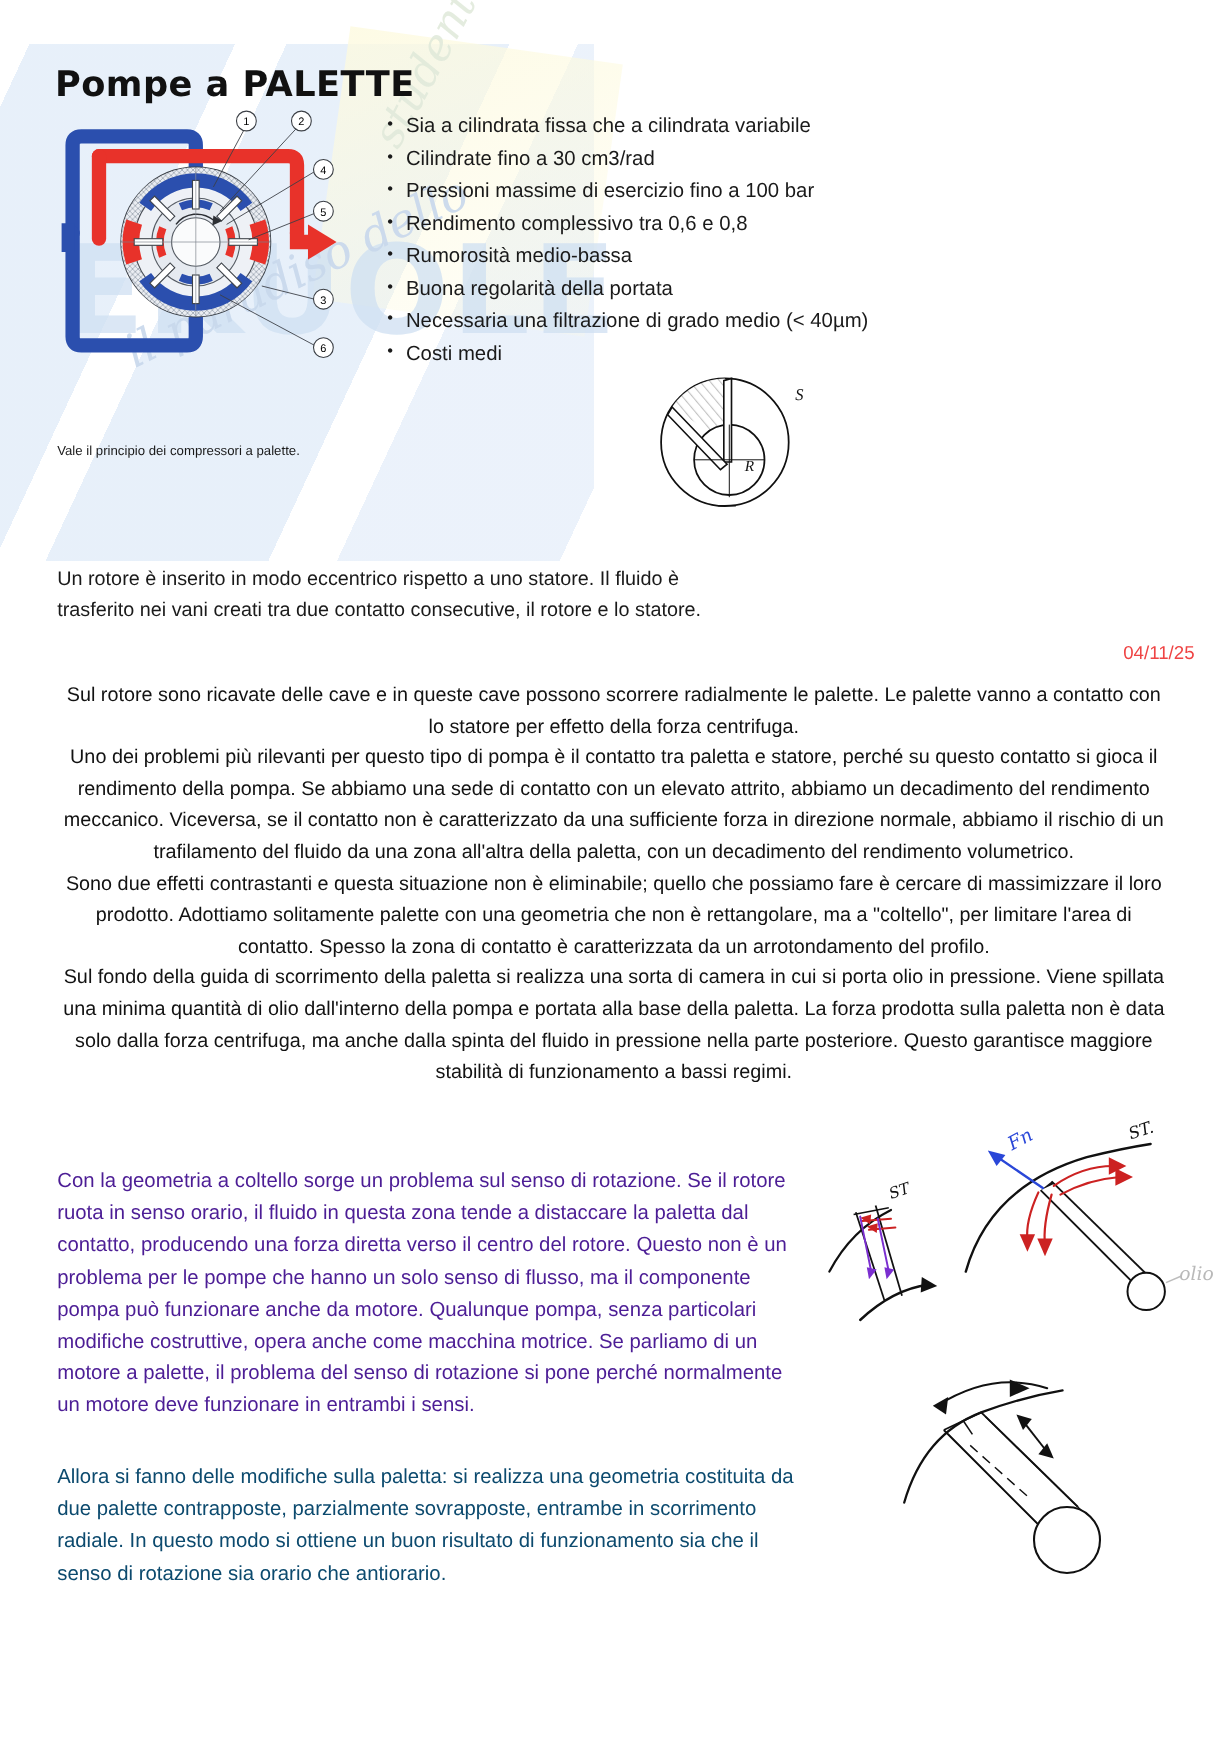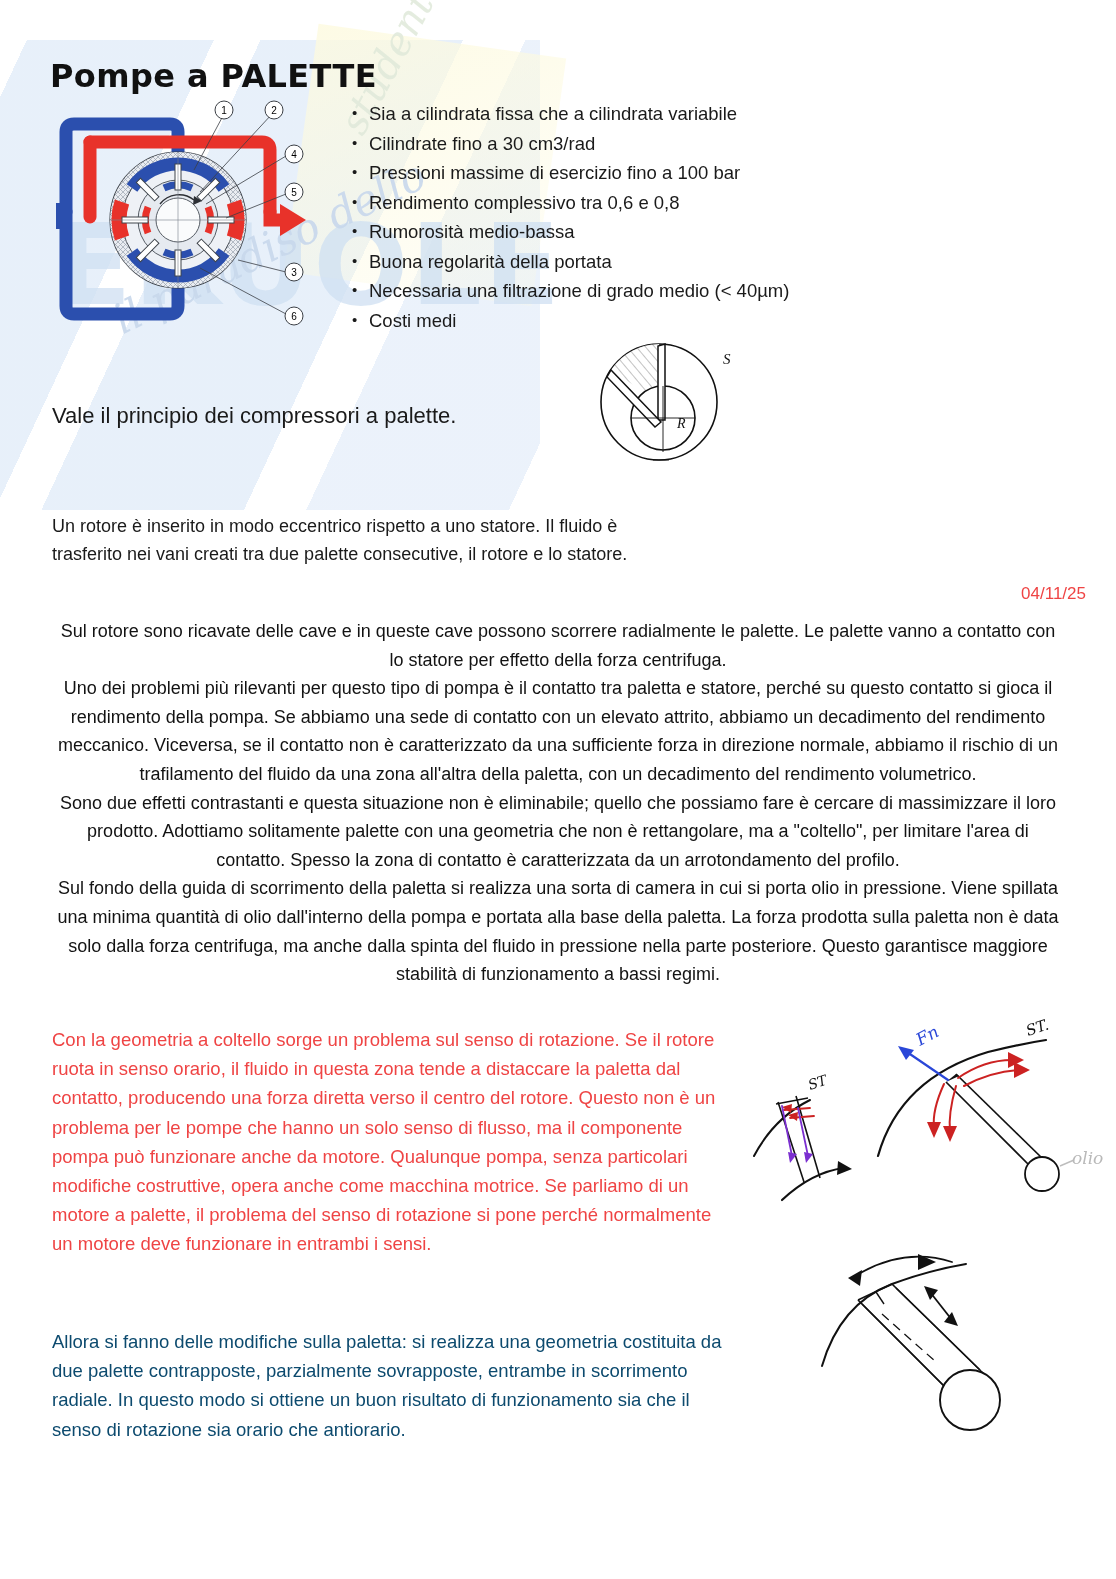--- a/index.html
+++ b/index.html
@@ -44,40 +44,40 @@
     letter-spacing:.4px;color:#111;font-family:"DejaVu Sans",sans-serif;
   }
   .bullets{position:absolute;left:352px;top:99px;width:520px;list-style:none;margin:0;padding:0;}
   .bullets li{
     font-size:18.5px;line-height:29.5px;color:#1a1a1a;
     font-family:"Liberation Sans",sans-serif;position:relative;padding-left:17px;
   }
   .bullets li::before{content:"•";position:absolute;left:0;top:-1px;font-size:15px;}
 
   .line-note{
-    position:absolute;left:52px;top:403px;font-size:22px;color:#1a1a1a;
+    position:absolute;left:52px;top:403px;font-size:12px;color:#1a1a1a;
   }
   .para-block{
     position:absolute;left:52px;top:512px;width:640px;font-size:18px;line-height:28px;color:#1a1a1a;
   }
   .datestamp{
     position:absolute;right:30px;top:584px;font-size:17px;color:#ef4444;
     font-family:"Liberation Sans",sans-serif;
   }
 
   .body-main{
     position:absolute;left:52px;top:617px;width:1012px;
     font-size:18px;line-height:28.6px;color:#121212;
     font-family:"Liberation Sans",sans-serif;
   }
   .body-main p{margin:0;text-align:center;}
 
   .body-left{
-    position:absolute;left:52px;top:1025px;width:665px;
-    font-size:18.5px;line-height:29.2px;color:#ef4444;
+    position:absolute;left:52px;top:1058px;width:665px;
+    font-size:18.5px;line-height:29.2px;color:#4c1d95;
   }
   .body-left p{margin:0;}
   .body-left2{
     position:absolute;left:52px;top:1317px;width:680px;
     font-size:18.5px;line-height:29.2px;color:#0c4a6e;margin-top:10px;
   }
   .body-left2 p{margin:0;}
 
   
   .fig-pump{position:absolute;left:48px;top:92px;width:305px;height:255px;}
@@ -226,21 +226,21 @@
 
     <line x1="46" y1="88" x2="110" y2="88" stroke="#111" stroke-width=".9"></line>
     <line x1="78" y1="56" x2="78" y2="122" stroke="#111" stroke-width=".9"></line>
     <line x1="68" y1="130" x2="84" y2="130" stroke="#111" stroke-width=".9"></line>
     <text x="138" y="34" font-family="Liberation Serif, serif" font-style="italic" font-size="15" fill="#111">S</text>
     <text x="92" y="98" font-family="Liberation Serif, serif" font-style="italic" font-size="14" fill="#111">R</text>
   </svg>
 
   <div class="line-note">Vale il principio dei compressori a palette.</div>
 
-  <div class="para-block">Un rotore è inserito in modo eccentrico rispetto a uno statore. Il fluido è trasferito nei vani creati tra due palette consecutive, il rotore e lo statore.</div>
+  <div class="para-block">Un rotore è inserito in modo eccentrico rispetto a uno statore. Il fluido è trasferito nei vani creati tra due contatto consecutive, il rotore e lo statore.</div>
 
   <div class="datestamp">04/11/25</div>
 
   <div class="body-main">
     <p>Sul rotore sono ricavate delle cave e in queste cave possono scorrere radialmente le palette. Le palette vanno a contatto con lo statore per effetto della forza centrifuga.</p>
     <p>Uno dei problemi più rilevanti per questo tipo di pompa è il contatto tra paletta e statore, perché su questo contatto si gioca il rendimento della pompa. Se abbiamo una sede di contatto con un elevato attrito, abbiamo un decadimento del rendimento meccanico. Viceversa, se il contatto non è caratterizzato da una sufficiente forza in direzione normale, abbiamo il rischio di un trafilamento del fluido da una zona all'altra della paletta, con un decadimento del rendimento volumetrico.</p>
     <p>Sono due effetti contrastanti e questa situazione non è eliminabile; quello che possiamo fare è cercare di massimizzare il loro prodotto. Adottiamo solitamente palette con una geometria che non è rettangolare, ma a "coltello", per limitare l'area di contatto. Spesso la zona di contatto è caratterizzata da un arrotondamento del profilo.</p>
     <p>Sul fondo della guida di scorrimento della paletta si realizza una sorta di camera in cui si porta olio in pressione. Viene spillata una minima quantità di olio dall'interno della pompa e portata alla base della paletta. La forza prodotta sulla paletta non è data solo dalla forza centrifuga, ma anche dalla spinta del fluido in pressione nella parte posteriore. Questo garantisce maggiore stabilità di funzionamento a bassi regimi.</p>
   </div>
 

